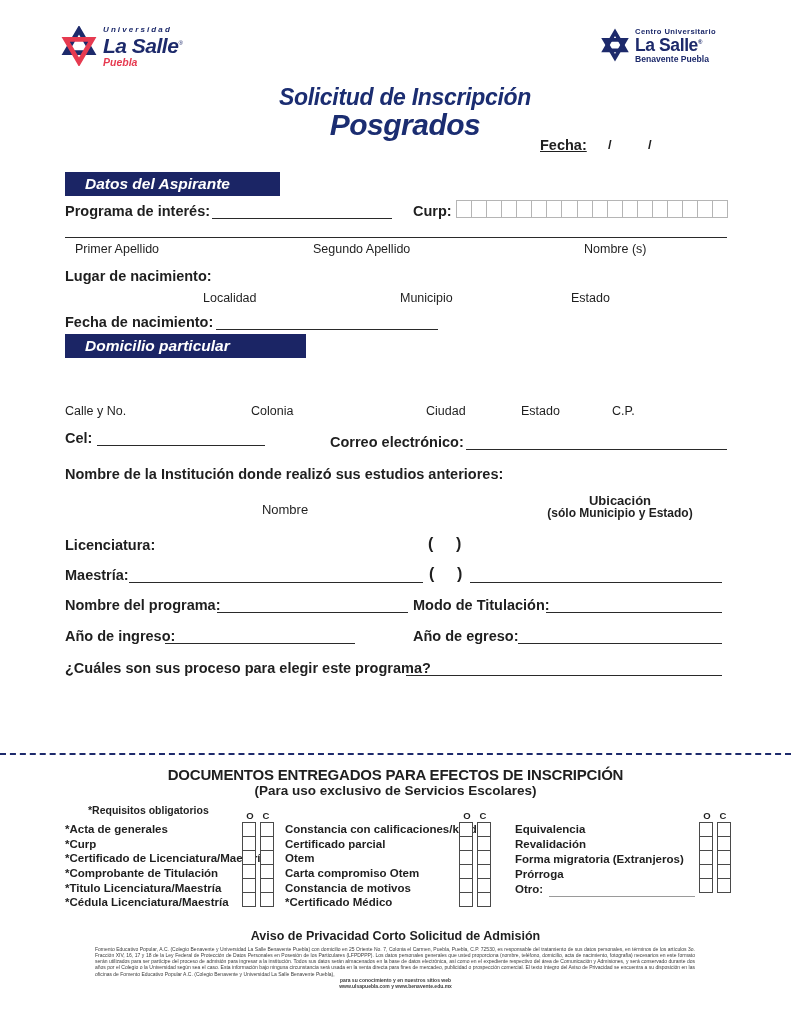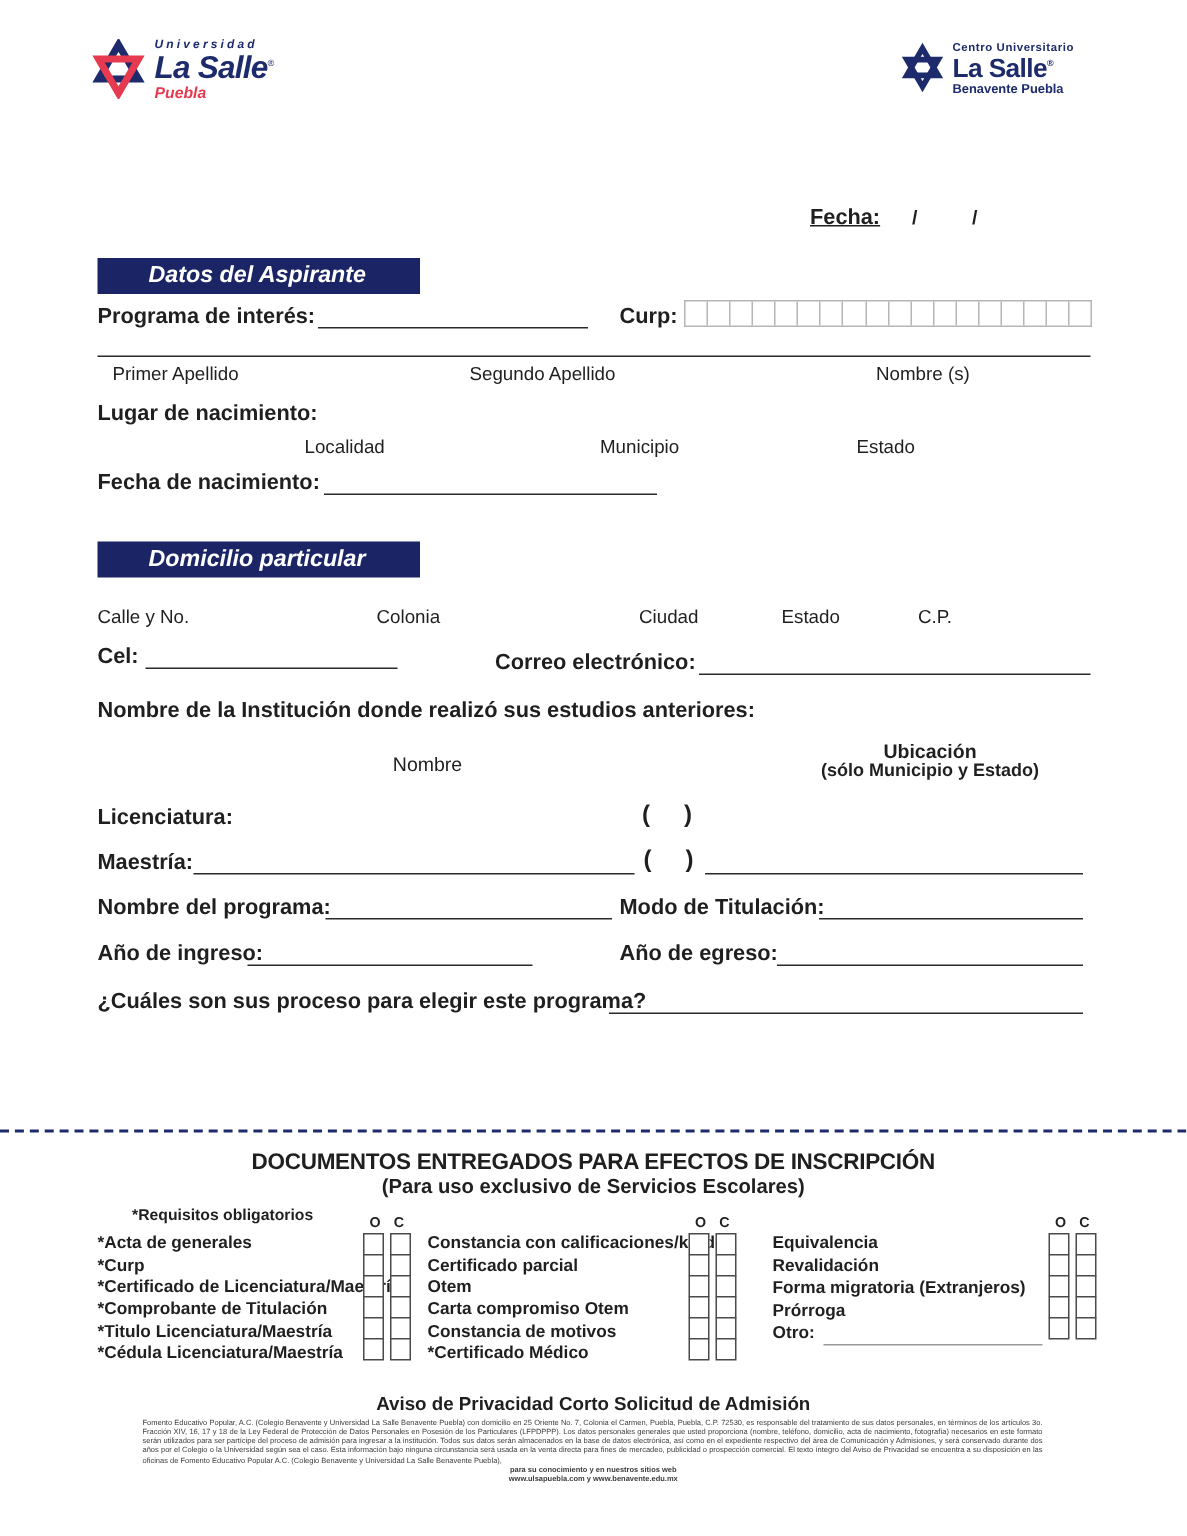--- a/index.html
+++ b/index.html
@@ -17,21 +17,21 @@
   .lt-big-r{font-size:17.5px;font-weight:700;color:#1d2a6b;letter-spacing:-0.4px;margin-top:1px;}
   .lt-city-navy{font-size:8.6px;font-weight:700;color:#1d2a6b;margin-top:1px;}
   
   .title-block{left:240px;top:84px;width:330px;text-align:center;color:#1b2d71;}
   .title-l1{font-size:23px;font-weight:700;font-style:italic;letter-spacing:-0.3px;}
   .title-l2{font-size:30px;font-weight:700;font-style:italic;margin-top:-3px;letter-spacing:-0.5px;}
   .fecha-lbl{font-size:14.5px;font-weight:700;text-decoration:underline;}
   .slash{font-size:13px;font-weight:700;}
   
   .banner{background:#1b2565;color:#ffffff;font-style:italic;font-weight:700;font-size:15.5px;
-          height:24px;line-height:24px;padding-left:34px;box-sizing:border-box;}
+          height:24px;line-height:24px;padding-left:20px;box-sizing:border-box;}
   .lbl{font-weight:700;font-size:14.5px;white-space:nowrap;}
   .sublbl{font-weight:400;font-size:12.5px;white-space:nowrap;}
   .fld{border-bottom:1.4px solid #2a2a2a;height:15px;}
   .fld-light{border-bottom:1px solid #9a9a9a;height:15px;}
   .longline{border-bottom:1.6px solid #2a2a2a;height:2px;width:662px;}
   
   .curp{display:flex;width:272px;height:18px;border:1px solid #b5b5b5;box-sizing:border-box;}
   .curp-cell{flex:1;border-right:1px solid #b5b5b5;}
   .curp-cell:last-child{border-right:none;}
   
@@ -83,20 +83,24 @@
         <path d="M20 38 L6 14 H34 Z" fill="none" stroke="#1d2a6b" stroke-width="5"></path>
       </svg>
     </span>
     <span class="logo-text">
       <span class="lt-small-r">Centro Universitario</span>
       <span class="lt-big-r"><span>La Salle</span><span class="reg" style="font-size:6px;vertical-align:super;">®</span></span>
       <span class="lt-city-navy">Benavente Puebla</span>
     </span>
   </div>
 
+  <div class="abs title-block">
+    <div class="title-l1">Solicitud de Inscripción</div>
+    <div class="title-l2">Posgrados</div>
+  </div>
 
   <span class="abs fecha-lbl" style="left:540px;top:137px;">Fecha:</span>
   <span class="abs slash" style="left:608px;top:137px;">/</span>
   <span class="abs slash" style="left:648px;top:137px;">/</span>
 
   <div class="abs banner" style="left:65px;top:172px;width:215px;">Datos del Aspirante</div>
 
   <span class="abs lbl" style="left:65px;top:203px;">Programa de interés:</span>
   <div class="abs fld" style="left:212px;top:203px;width:180px;"></div>
   <span class="abs lbl" style="left:413px;top:203px;">Curp:</span>
@@ -127,21 +131,21 @@
   <span class="abs sublbl" style="left:584px;top:242px;">Nombre (s)</span>
 
   <span class="abs lbl" style="left:65px;top:268px;">Lugar de nacimiento:</span>
   <span class="abs sublbl" style="left:203px;top:291px;">Localidad</span>
   <span class="abs sublbl" style="left:400px;top:291px;">Municipio</span>
   <span class="abs sublbl" style="left:571px;top:291px;">Estado</span>
 
   <span class="abs lbl" style="left:65px;top:314px;">Fecha de nacimiento:</span>
   <div class="abs fld" style="left:216px;top:314px;width:222px;"></div>
 
-  <div class="abs banner" style="left:65px;top:361px;width:215px;">Domicilio particular</div>
+  <div class="abs banner" style="left:65px;top:334px;width:241px;">Domicilio particular</div>
 
   <span class="abs sublbl" style="left:65px;top:404px;">Calle y No.</span>
   <span class="abs sublbl" style="left:251px;top:404px;">Colonia</span>
   <span class="abs sublbl" style="left:426px;top:404px;">Ciudad</span>
   <span class="abs sublbl" style="left:521px;top:404px;">Estado</span>
   <span class="abs sublbl" style="left:612px;top:404px;">C.P.</span>
 
   <span class="abs lbl" style="left:65px;top:430px;">Cel:</span>
   <div class="abs fld" style="left:97px;top:430px;width:168px;"></div>
   <span class="abs lbl" style="left:330px;top:434px;">Correo electrónico:</span>

